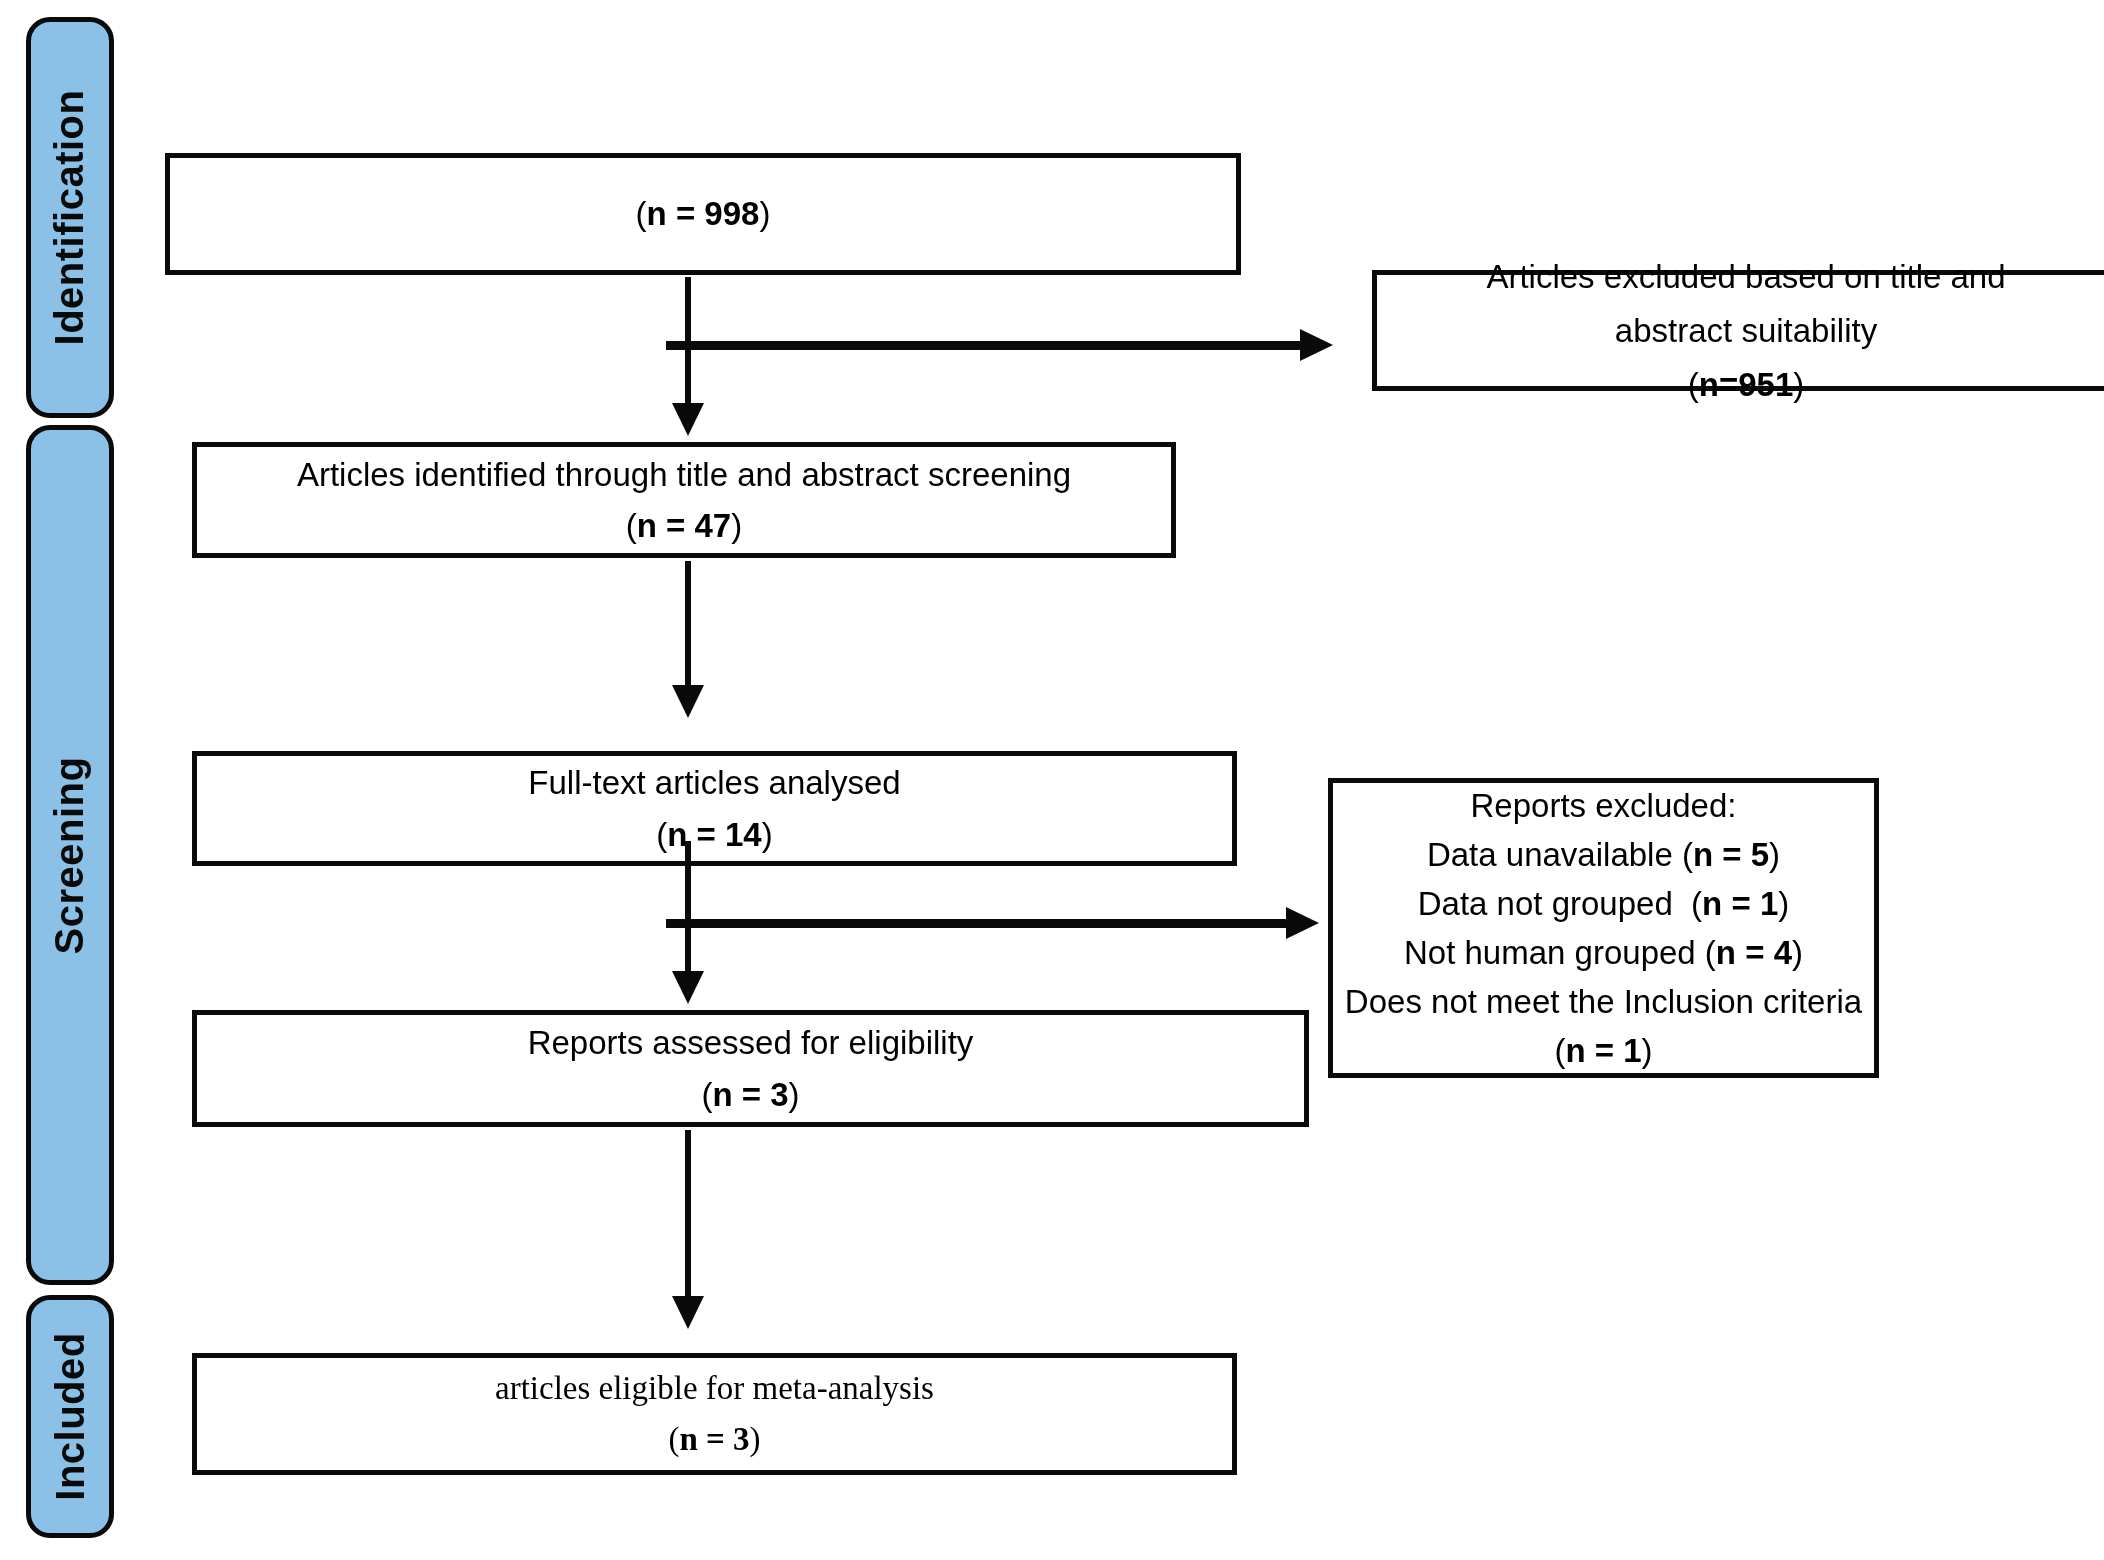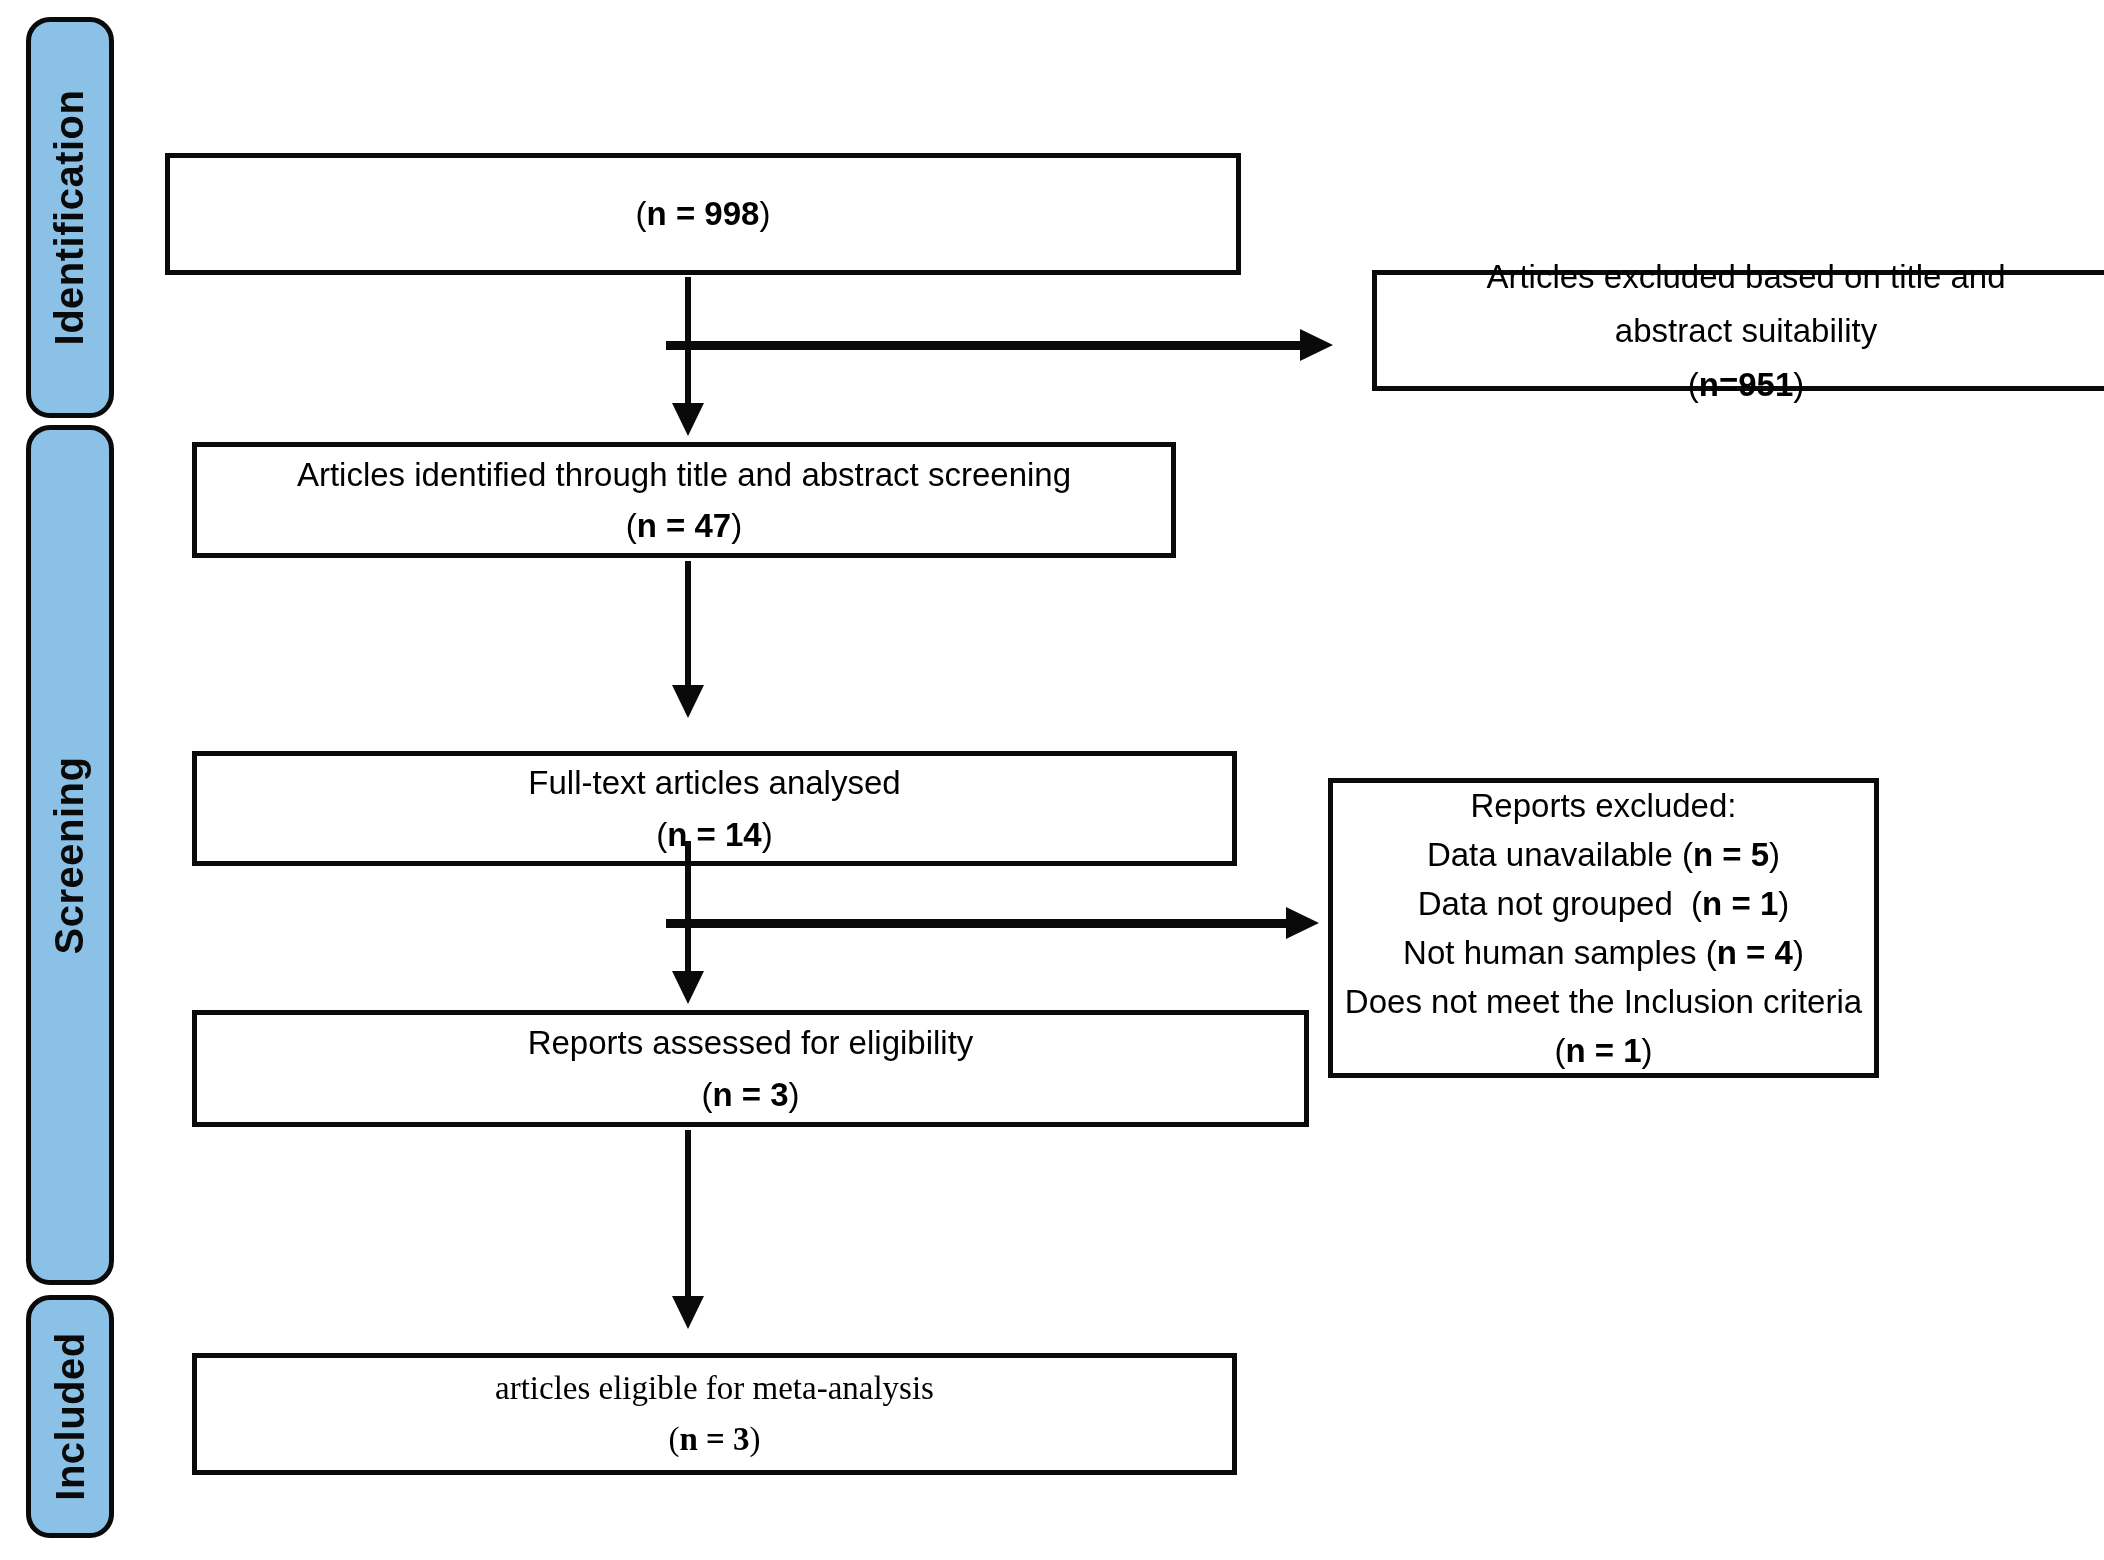--- a/index.html
+++ b/index.html
@@ -132,21 +132,21 @@
   <div class="xbox xbox-1">
     <div class="xline"><span>Articles excluded based on title and</span><span class="b"></span><span></span></div>
     <div class="xline"><span>abstract suitability</span><span class="b"></span><span></span></div>
     <div class="xline"><span>(</span><span class="b">n=951</span><span>)</span></div>
   </div>
 
   <div class="xbox xbox-2">
     <div class="xline"><span>Reports excluded:</span><span class="b"></span><span></span></div>
     <div class="xline"><span>Data unavailable (</span><span class="b">n = 5</span><span>)</span></div>
     <div class="xline"><span>Data not grouped  (</span><span class="b">n = 1</span><span>)</span></div>
-    <div class="xline"><span>Not human samples (</span><span class="b">n = 4</span><span>)</span></div>
+    <div class="xline"><span>Not human grouped (</span><span class="b">n = 4</span><span>)</span></div>
     <div class="xline"><span>Does not meet the Inclusion criteria</span><span class="b"></span><span></span></div>
     <div class="xline"><span>(</span><span class="b">n = 1</span><span>)</span></div>
   </div>
 
   <div>
     <div class="vshaft" style="left:685px; top:277px; height:128px;"></div>
     <div class="head-down" style="left:672px; top:403px;"></div>
   </div>
 
   <div>

